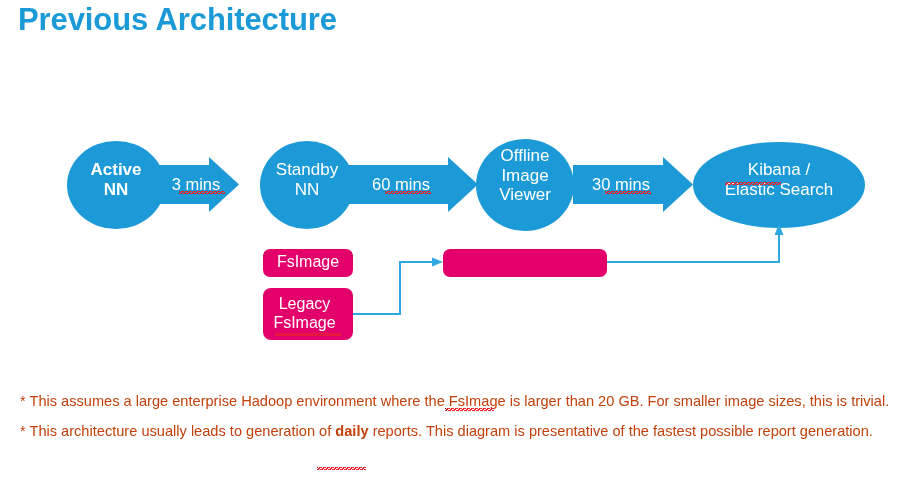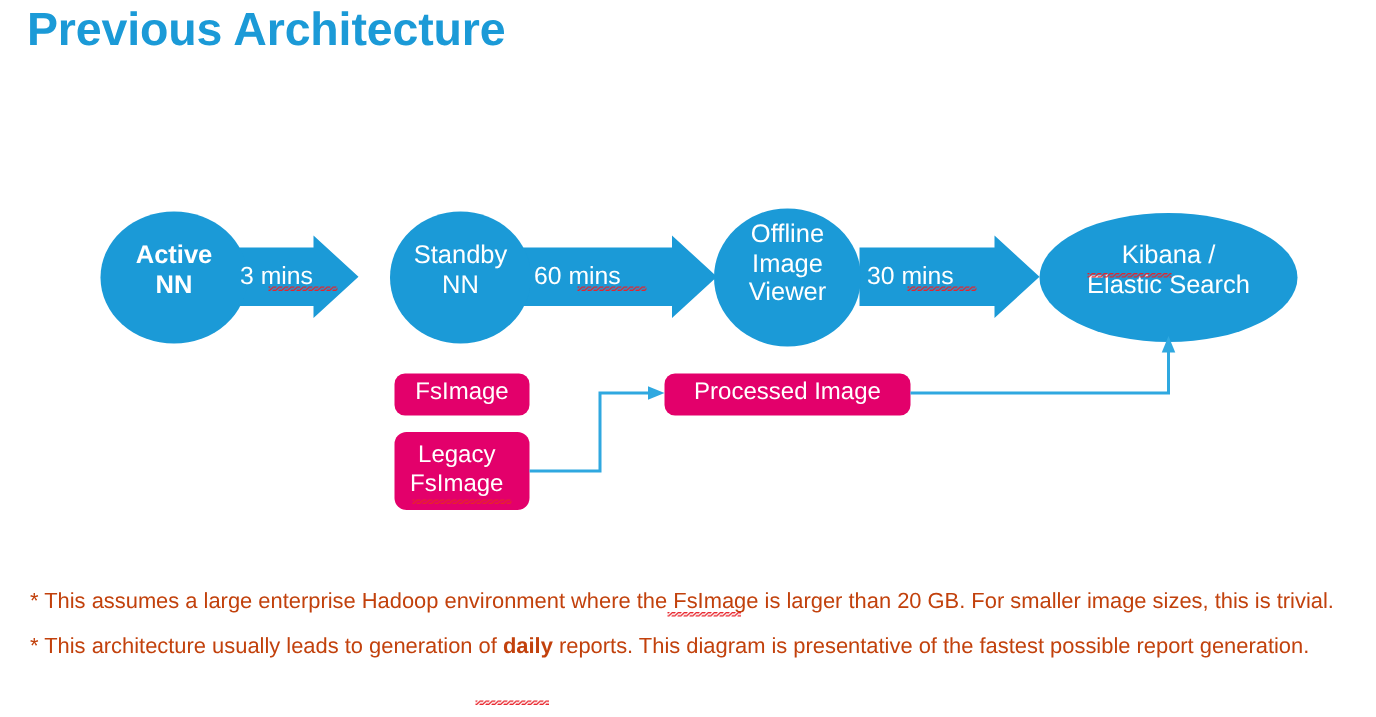--- a/index.html
+++ b/index.html
@@ -54,21 +54,21 @@
   }
   .ellipse-label {
     font-size: 17px;
   }
   .box-label {
     font-size: 16px;
   }
   .arrow-label {
     position: absolute;
     color: #ffffff;
-    text-align: left;
+    text-align: center;
     font-size: 16.5px;
     line-height: 1;
     white-space: nowrap;
   }
   
   .squig {
     position: absolute;
     height: 3px;
     background-image:
       repeating-linear-gradient(135deg,
@@ -152,21 +152,20 @@
 
     <div class="arrow-label" style="left:578px; top:176px; width:86px;">30 mins</div>
     <div class="squig" style="left:605px; top:191px; width:46px;"></div>
 
     <div class="node-label box-label" style="left:263px; top:253px; width:90px;">FsImage</div>
 
     <div class="node-label box-label" style="left:263px; top:295px; width:83px;">Legacy
 FsImage</div>
     <div class="squig" style="left:275px; top:333px; width:66px;"></div>
 
-    <div class="node-label box-label" style="left:443px; top:253px; width:164px;">Processed Image</div>
 
   </div>
 
   <div id="footnotes">
 
     <div class="footnote">
       <span>* This assumes a large enterprise Hadoop environment where the FsImage is larger than 20 GB. For smaller image sizes, this is trivial.</span>
       <span class="squig" style="left:425px; top:14px; width:49px;"></span>
     </div>
 

